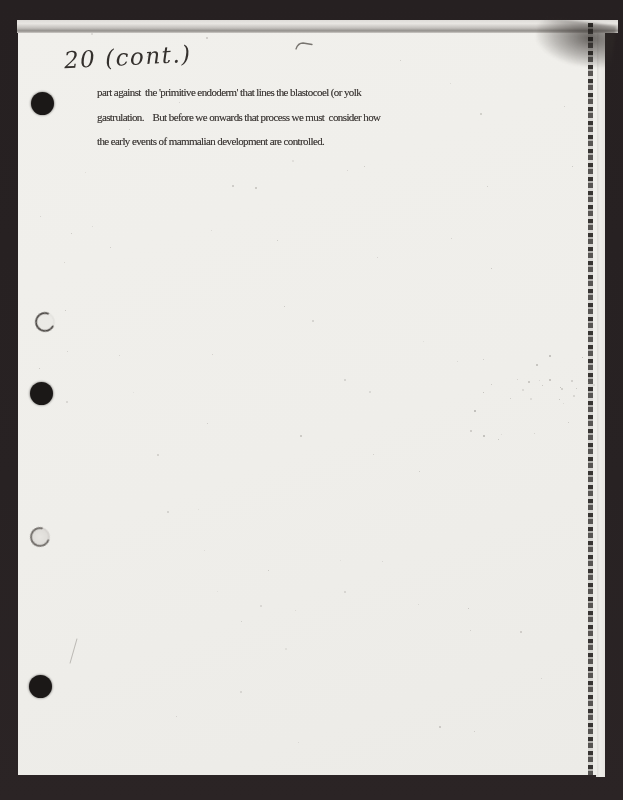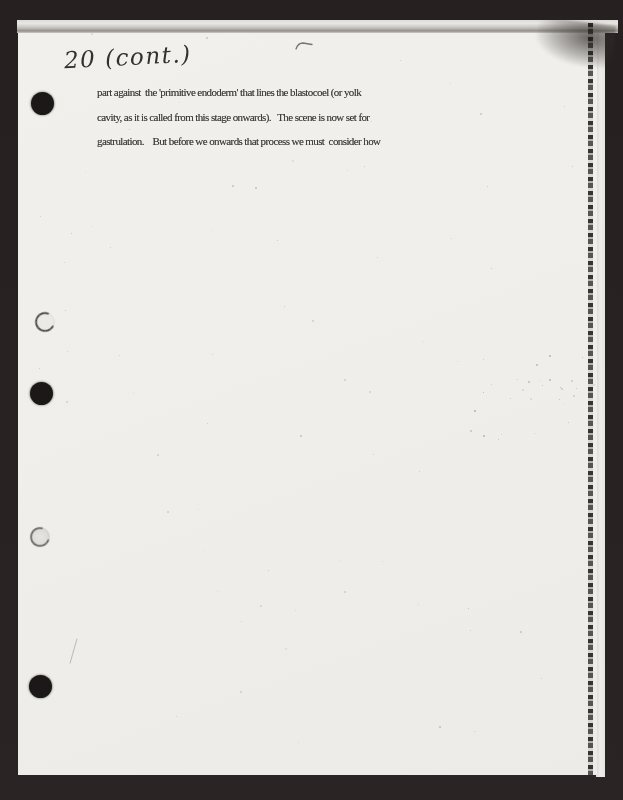--- a/index.html
+++ b/index.html
@@ -128,22 +128,22 @@
     <div class="right-line"></div>
 
     <div class="handwritten">20 (cont.)</div>
 
     <svg class="pen-tick" width="20" height="11" viewBox="0 0 20 11">
       <path d="M1 8 Q3 2 8 2 L17 3.5" stroke="#5a5651" stroke-width="1.3" fill="none" stroke-linecap="round"></path>
     </svg>
 
     <div class="body-text">
       <div class="line">part against  the 'primitive endoderm' that lines the blastocoel (or yolk</div>
-      <div class="line">cavity, as it is called from this stage onwards).   The scene is now set for</div>
       <div class="line">gastrulation.    But before we onwards that process we must  consider how</div>
+      <div class="line">the early events of mammalian development are controlled.</div>
     </div>
 
     <div class="hole hole-filled h1"></div>
     <div class="hole hole-ring  h2"></div>
     <div class="hole hole-filled h3"></div>
     <div class="hole hole-ring  h4"></div>
     <div class="hole hole-filled h5"></div>
 
     <div class="scratch"></div>
   <div class="speck" style="left: 501.666px; top: 610.956px; width: 2px; height: 2px; opacity: 0.380954;"></div>

